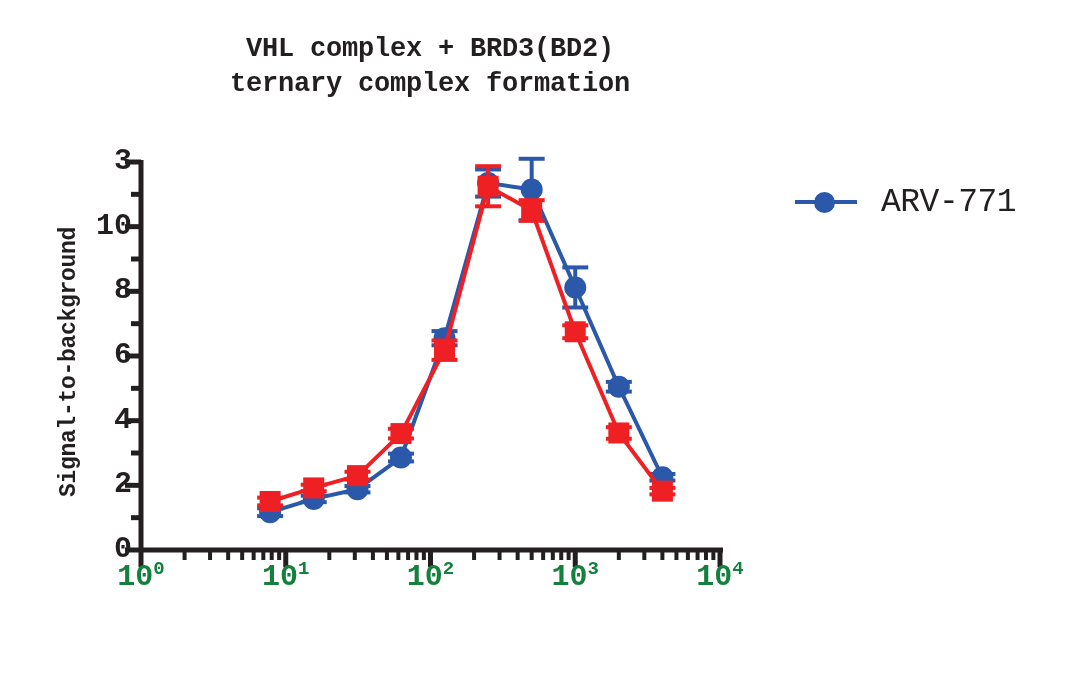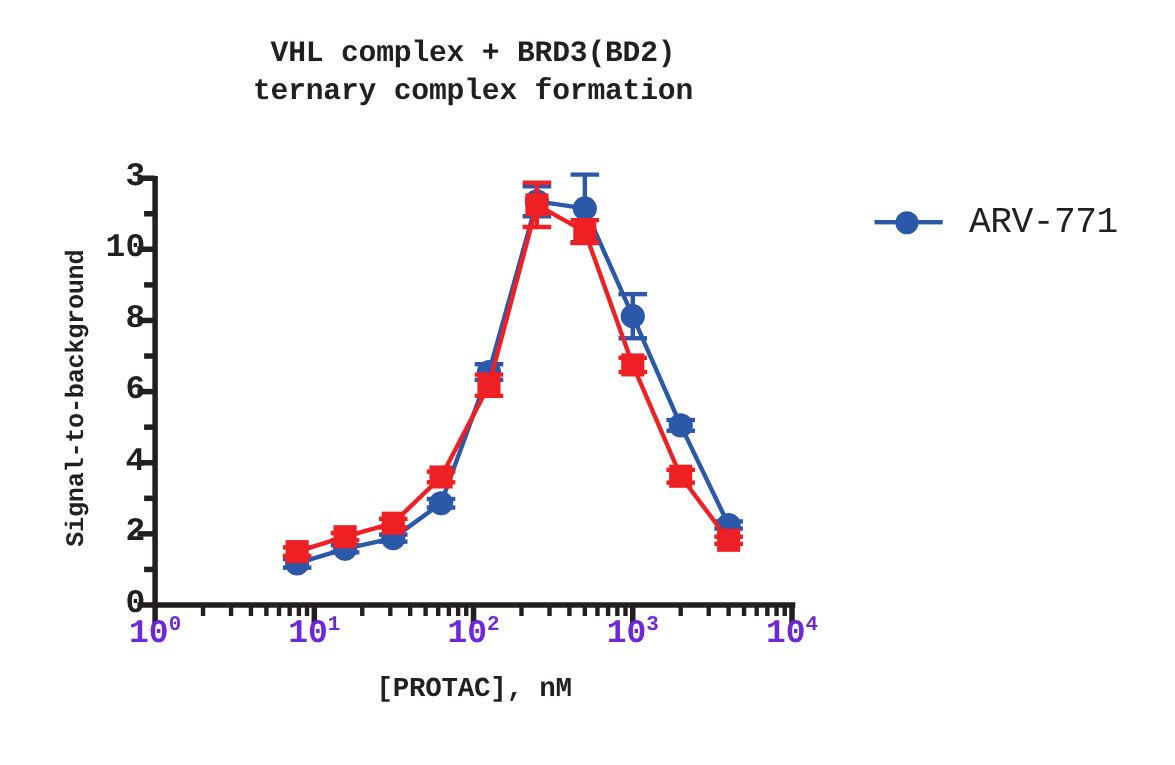--- a/index.html
+++ b/index.html
@@ -73,21 +73,21 @@
   .ytick-wrap {
     position: absolute;
     left: 60px;
     width: 72px;
     height: 0;
   }
   .xtick-label {
     position: absolute;
     font-size: 30px;
     font-weight: bold;
-    color: #6d28d9;
+    color: #15803d;
     line-height: 1;
     white-space: nowrap;
     transform: translateX(-50%);
     text-align: right;
   }
   .xtick-label sup {
     font-size: 19px;
     font-weight: bold;
     vertical-align: super;
     line-height: 0;
@@ -143,21 +143,20 @@
 <body>
 
 <div id="figure">
 
   <div class="title-block">
     <span class="title-line">VHL complex + BRD3(BD2)</span>
     <span class="title-line">ternary complex formation</span>
   </div>
 
   <div class="ylabel">Signal-to-background</div>
-  <div class="xlabel">[PROTAC], nM</div>
 
   <svg id="plot" width="1068" height="695" style="position:absolute;left:0;top:0;">
       <line x1="141" y1="156" x2="141" y2="546" stroke="#231f20" stroke-width="5" stroke-linecap="butt"></line>
       <line x1="139" y1="546" x2="723" y2="546" stroke="#231f20" stroke-width="5" stroke-linecap="butt"></line>
       <line x1="125" y1="546" x2="141" y2="546" stroke="#231f20" stroke-width="5" stroke-linecap="butt"></line>
       <line x1="125" y1="481.33333333333337" x2="141" y2="481.33333333333337" stroke="#231f20" stroke-width="5" stroke-linecap="butt"></line>
       <line x1="125" y1="416.6666666666667" x2="141" y2="416.6666666666667" stroke="#231f20" stroke-width="5" stroke-linecap="butt"></line>
       <line x1="125" y1="352" x2="141" y2="352" stroke="#231f20" stroke-width="5" stroke-linecap="butt"></line>
       <line x1="125" y1="287.33333333333337" x2="141" y2="287.33333333333337" stroke="#231f20" stroke-width="5" stroke-linecap="butt"></line>
       <line x1="125" y1="222.66666666666663" x2="141" y2="222.66666666666663" stroke="#231f20" stroke-width="5" stroke-linecap="butt"></line>

